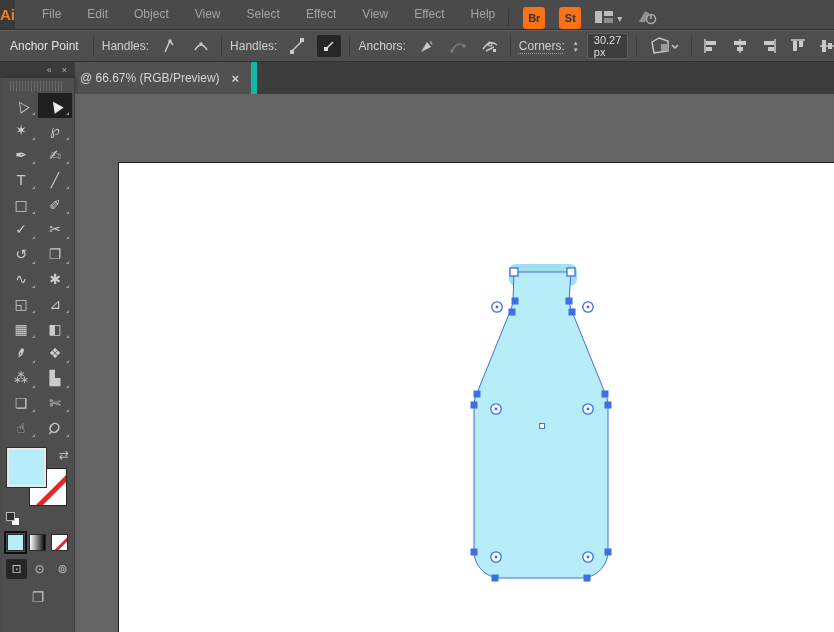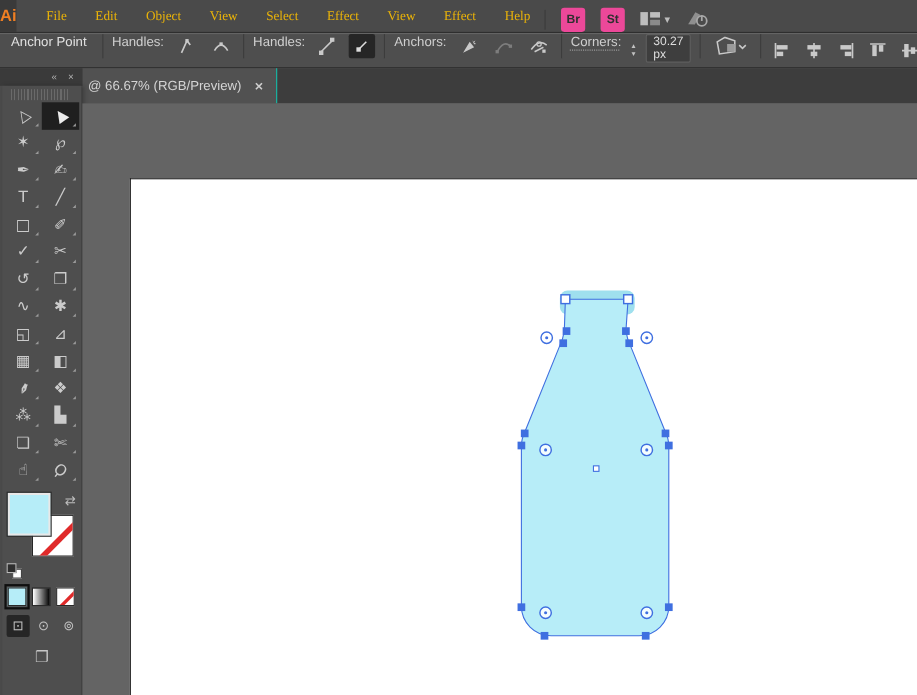--- a/index.html
+++ b/index.html
@@ -7,32 +7,32 @@
     font-family:"Liberation Sans","DejaVu Sans",sans-serif; }
   body { position:relative; background:#646464; color:#d6d6d6; font-size:12px; }
 
   
   .menubar { position:absolute; left:0; top:0; width:834px; height:30px;
     background:#4a4a4a; border-bottom:1px solid #2e2e2e;
     display:flex; align-items:flex-end; }
   .ai-logo { width:30px; height:30px; background:#3a3a3a; color:#f07f23;
     font-weight:bold; font-size:15px; display:flex; align-items:center; justify-content:center; }
   .menu-items { display:flex; align-items:center; margin-left:14px; }
-  .menu-item { padding:0 13px; height:30px; line-height:30px; color:#eab308; cursor:default;font-family:Liberation Serif, serif; }
+  .menu-item { padding:0 13px; height:30px; line-height:30px; color:#a3a3a3; cursor:default; }
   .mb-right { margin-left:auto; display:flex; align-items:center; gap:14px; padding-right:220px; }
   .mb-sep { width:1px; height:18px; background:#3a3a3a; }
-  .sq-btn { width:22px; height:22px; background:#ec4899; color:#303030; font-weight:bold;
+  .sq-btn { width:22px; height:22px; background:#f97316; color:#303030; font-weight:bold;
     font-size:11px; border-radius:3px; display:flex; align-items:center; justify-content:center; }
   .ws-switcher { display:flex; align-items:center; gap:4px; color:#bdbdbd; }
   .chev { font-size:10px; color:#bdbdbd; }
 
   
   .controlbar { position:absolute; left:0; top:31px; width:834px; height:31px;
     background:#4e4e4e; border-bottom:1px solid #303030;
-    display:flex; gap:8px; padding:0 10px; overflow:hidden; }
+    display:flex; align-items:center; gap:8px; padding:0 10px; overflow:hidden; }
   .cb-title { color:#e0e0e0; margin-right:6px; white-space:nowrap; }
   .cb-label { color:#cfcfcf; white-space:nowrap; }
   .cb-sep { width:1px; height:22px; background:#3c3c3c; flex:0 0 auto; }
   .icon-btn { width:24px; height:22px; display:flex; align-items:center; justify-content:center;
     border-radius:2px; flex:0 0 auto; }
   .icon-btn.pressed { background:#262626; }
   .icon-btn.disabled { opacity:.38; }
   .icon-btn svg { display:block; }
   .corners-label { text-decoration:underline dotted #9a9a9a; text-underline-offset:3px; }
   .stepper { display:flex; flex-direction:column; justify-content:center; line-height:6px;
@@ -40,21 +40,21 @@
   .corners-field { width:62px; height:20px; background:#3e3e3e; border:1px solid #5f5f5f;
     border-radius:2px; color:#dedede; font-size:11px; display:flex; align-items:center;
     justify-content:flex-end; padding:12px 6px; }
   .align-group { display:flex; align-items:center; gap:7px; flex:0 0 auto; }
   .align-btn { width:22px; height:22px; display:flex; align-items:center; justify-content:center; }
 
   
   .tabbar { position:absolute; left:75px; top:62px; width:759px; height:32px; background:#3d3d3d; }
   .doc-tab { position:absolute; left:-7px; top:0; height:32px; background:#515151;
     display:flex; align-items:center; gap:12px; padding:0 12px; color:#d4d4d4;
-    border-right:1px solid #14b8a6; }
+    border-right:6px solid #14b8a6; }
   .tab-close { color:#cfcfcf; font-weight:bold; font-size:13px; }
 
   
   .dock { position:absolute; left:0; top:62px; width:75px; height:570px; background:#4c4c4c; }
   .panel-head { height:16px; background:#3a3a3a; display:flex; align-items:center;
     justify-content:flex-end; gap:10px; padding:0 8px; color:#b5b5b5; font-size:9px; }
   .tools-panel { position:absolute; left:2px; top:16px; width:72px; height:582px;
     background:#4e4e4e; box-shadow:2px 0 4px rgba(0,0,0,.25); }
   .grip { height:10px; margin:3px 12px 2px 8px;
     background:repeating-linear-gradient(90deg,#6a6a6a 0 1px,transparent 1px 3px);

